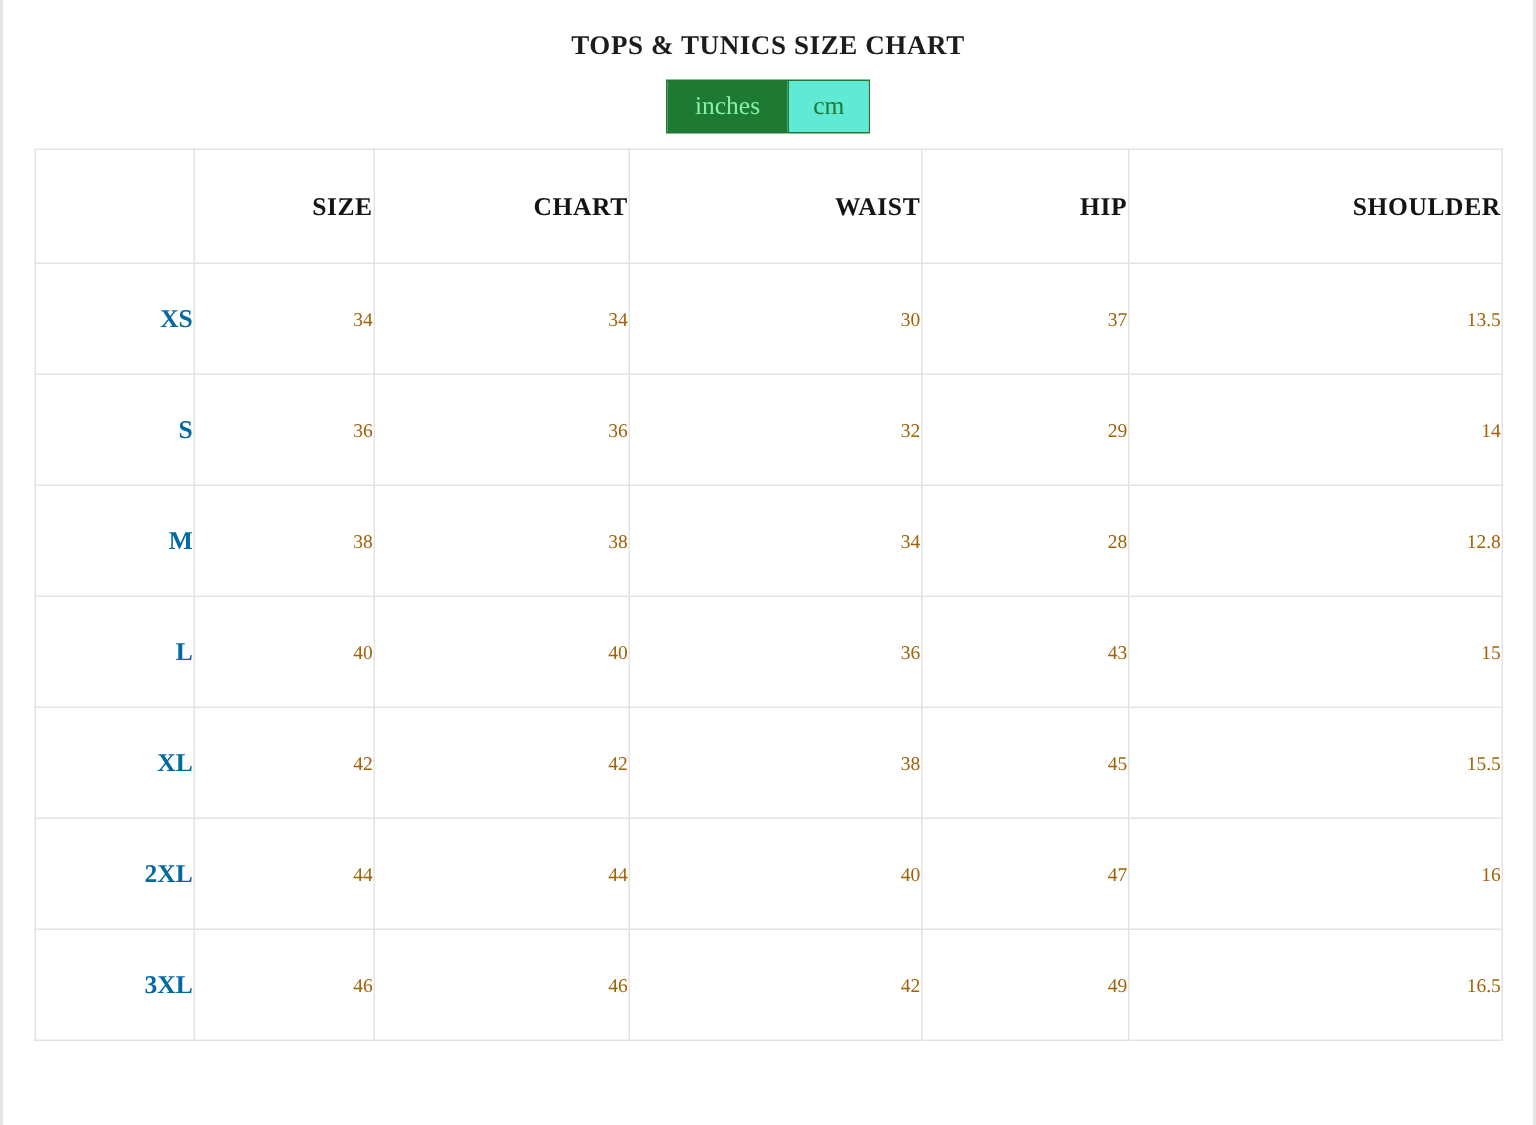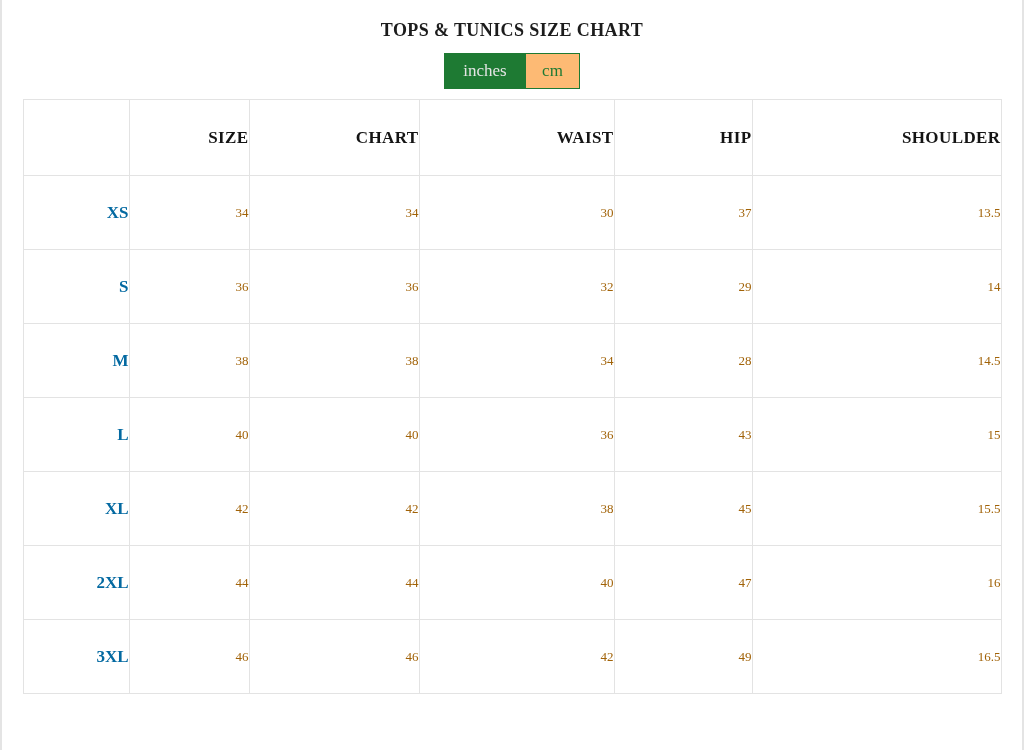--- a/index.html
+++ b/index.html
@@ -46,27 +46,27 @@
   }
   .toggle-btn {
     font-family: "Liberation Serif", serif;
     font-size: 17px;
     height: 34px;
     display: flex;
     align-items: center;
     justify-content: center;
     cursor: pointer;
     border: none;
-    background: #fdba74;
+    background: #5eead4;
     padding: 0;
   }
   .toggle-btn.active {
     width: 80px;
     background: var(--accent);
-    color: #e5e5e5;
+    color: #86efac;
   }
   .toggle-btn.inactive {
     width: 54px;
     color: var(--accent);
     border-left: 1px solid var(--accent);
   }
   table.size-chart {
     margin: 10px auto 0 auto;
     width: 978px;
     border-collapse: collapse;
@@ -153,21 +153,21 @@
           <td>32</td>
           <td>29</td>
           <td>14</td>
         </tr>
         <tr>
           <th>M</th>
           <td>38</td>
           <td>38</td>
           <td>34</td>
           <td>28</td>
-          <td>14.5</td>
+          <td>12.8</td>
         </tr>
         <tr>
           <th>L</th>
           <td>40</td>
           <td>40</td>
           <td>36</td>
           <td>43</td>
           <td>15</td>
         </tr>
         <tr>

